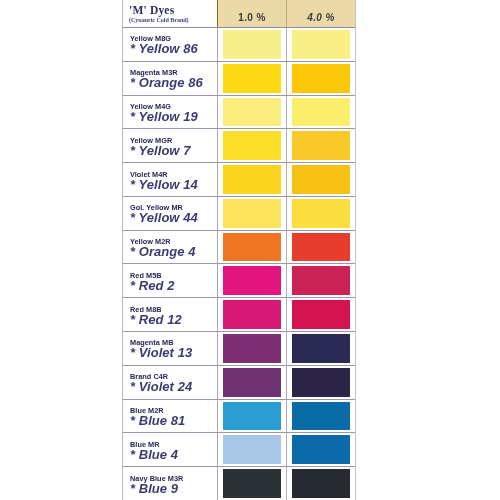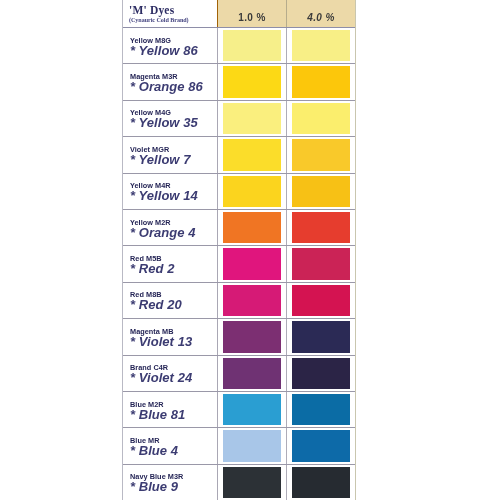--- a/index.html
+++ b/index.html
@@ -205,51 +205,63 @@
           <div class="swatch-cell">
             <div class="swatch grain" style="background: rgb(252, 217, 21);"></div>
           </div>
           <div class="swatch-cell">
             <div class="swatch grain" style="background: rgb(252, 199, 11);"></div>
           </div>
         </div>
         <div class="row">
           <div class="name-cell">
             <div class="dye">Yellow M4G</div>
-            <div class="ci">* Yellow 35</div>
+            <div class="ci">* Yellow 19</div>
           </div>
           <div class="swatch-cell">
             <div class="swatch grain" style="background: rgb(250, 239, 126);"></div>
           </div>
           <div class="swatch-cell">
             <div class="swatch grain" style="background: rgb(251, 238, 109);"></div>
           </div>
         </div>
         <div class="row">
           <div class="name-cell">
-            <div class="dye">Violet MGR</div>
+            <div class="dye">Yellow MGR</div>
             <div class="ci">* Yellow 7</div>
           </div>
           <div class="swatch-cell">
             <div class="swatch grain" style="background: rgb(251, 221, 42);"></div>
           </div>
           <div class="swatch-cell">
             <div class="swatch grain" style="background: rgb(249, 201, 42);"></div>
           </div>
         </div>
         <div class="row">
           <div class="name-cell">
-            <div class="dye">Yellow M4R</div>
+            <div class="dye">Violet M4R</div>
             <div class="ci">* Yellow 14</div>
           </div>
           <div class="swatch-cell">
             <div class="swatch grain" style="background: rgb(251, 212, 30);"></div>
           </div>
           <div class="swatch-cell">
             <div class="swatch grain" style="background: rgb(247, 193, 21);"></div>
+          </div>
+        </div>
+        <div class="row">
+          <div class="name-cell">
+            <div class="dye">Gol. Yellow MR</div>
+            <div class="ci">* Yellow 44</div>
+          </div>
+          <div class="swatch-cell">
+            <div class="swatch grain" style="background: rgb(251, 227, 92);"></div>
+          </div>
+          <div class="swatch-cell">
+            <div class="swatch grain" style="background: rgb(251, 221, 63);"></div>
           </div>
         </div>
         <div class="row">
           <div class="name-cell">
             <div class="dye">Yellow M2R</div>
             <div class="ci">* Orange 4</div>
           </div>
           <div class="swatch-cell">
             <div class="swatch grain" style="background: rgb(240, 117, 35);"></div>
           </div>
@@ -265,21 +277,21 @@
           <div class="swatch-cell">
             <div class="swatch grain" style="background: rgb(224, 21, 125);"></div>
           </div>
           <div class="swatch-cell">
             <div class="swatch grain" style="background: rgb(203, 35, 86);"></div>
           </div>
         </div>
         <div class="row">
           <div class="name-cell">
             <div class="dye">Red M8B</div>
-            <div class="ci">* Red 20</div>
+            <div class="ci">* Red 12</div>
           </div>
           <div class="swatch-cell">
             <div class="swatch grain" style="background: rgb(214, 26, 118);"></div>
           </div>
           <div class="swatch-cell">
             <div class="swatch grain" style="background: rgb(212, 19, 81);"></div>
           </div>
         </div>
         <div class="row">
           <div class="name-cell">

